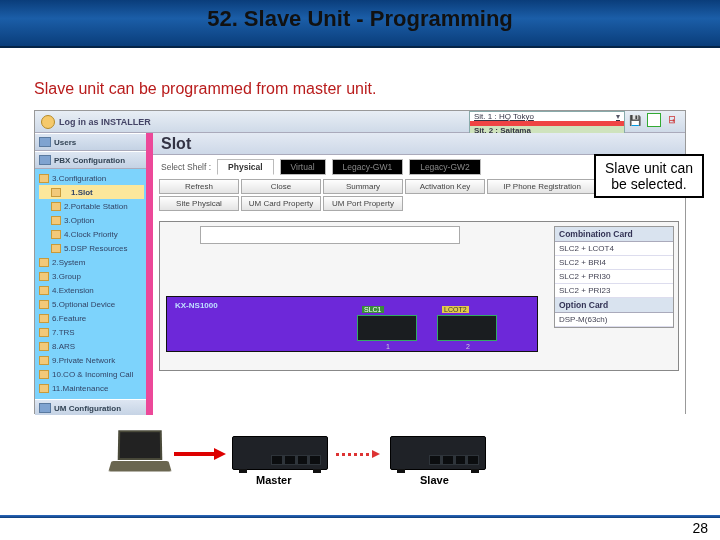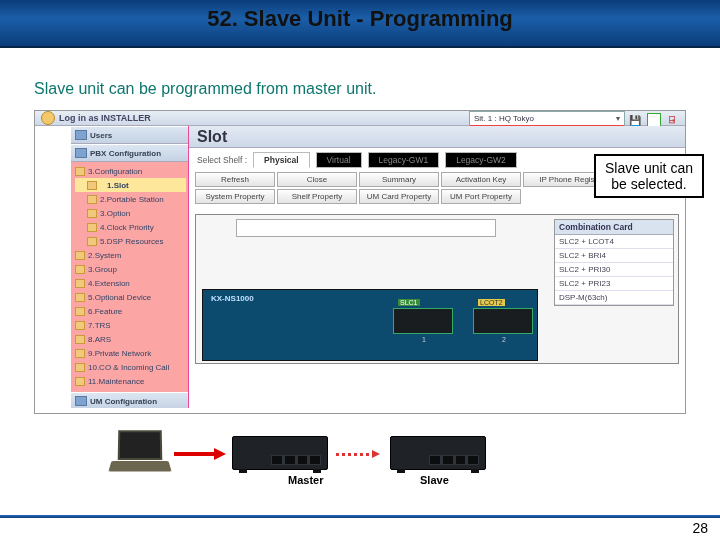--- a/index.html
+++ b/index.html
@@ -18,60 +18,59 @@
   .title {
     position: absolute;
     top: 6px; left: 0; right: 0;
     text-align: center;
     font-size: 22px; font-weight: bold;
     color: #111;
   }
   .subtitle {
     position: absolute;
     top: 80px; left: 34px;
-    font-size: 16px; color: #0f766e;
+    font-size: 16px; color: #b91c1c;
   }
   .app {
     position: absolute;
     top: 110px; left: 34px;
     width: 652px; height: 304px;
     border: 1px solid #999;
     background: #fff;
     font-size: 9px;
   }
   .app-header {
-    height: 15px;
+    height: 22px;
     background: linear-gradient(#e8eef5, #cfdae8);
     border-bottom: 1px solid #aab;
     display: flex; align-items: center;
     padding: 0 6px;
   }
   .login-icon { width:14px; height:14px; background:#f5c96b; border-radius:50%; margin-right:4px; border:1px solid #b48a2a;}
   .login-text { color:#446; font-weight:bold; }
   .header-drop {
     position:absolute; top:0; right:60px; width:156px;
     border:1px solid #8aa; background:#fff;
   }
   .header-drop .drop-row {
     display:flex; align-items:center; height:14px;
-    padding:0 4px; border-bottom:1px solid #ef4444;
-    font-size:8px; color:#334;
+    padding:0 4px; border-bottom:5px solid #ef4444;
+    font-size:8px; color:#334;text-decoration:underline;
   }
   .header-drop .drop-row.sel { background:#cfe3bd; font-weight:bold;}
   .chev { margin-left:auto; font-size:8px; color:#556;}
   .hdr-icons { position:absolute; top:2px; right:6px; display:flex; gap:4px;}
   .hdr-icons span { width:14px; height:14px; display:flex; align-items:center; justify-content:center; font-size:10px;}
   .save-ic { color:#2a72c4;}
   .ok-ic { background:#fff; border:1px solid #3a3;}
   .close-ic { color:#c33; font-weight:bold;}
   .body { display:flex; height:282px;}
   .sidebar {
-    width:118px; background:#fca5a5; border-right:1px solid #ec4899;
+    width:118px; background:#7dd3fc; border-right:7px solid #ec4899;
     overflow:hidden;
-    margin-left:36px;
   }
   .side-sec {
     height:18px; background:linear-gradient(#dde6f2,#c4d2e4);
     border-top:1px solid #fff; border-bottom:1px solid #aab;
     display:flex; align-items:center; padding:0 4px;
     font-size:8px; font-weight:bold; color:#345;
   }
   .side-sec .ic { width:12px; height:10px; margin-right:3px; background:#7fa3d0; border:1px solid #5a7aa0;}
   .tree { padding:2px 2px 4px 4px;}
   .tree-item {
@@ -91,22 +90,22 @@
   .shelf-tab { padding:2px 10px; border:1px solid #bbb; background:#000000; color:#888;}
   .shelf-tab.active { background:#fff; color:#333; border-bottom:1px solid #fff; font-weight:bold;}
   .toolbar { display:flex; flex-wrap:wrap; padding:0 6px 4px 6px; gap:2px;}
   .tbtn { font-size:8px; width:80px; height:15px; background:linear-gradient(#fefefe,#e4e4e4); border:1px solid #aaa; color:#444; display:flex; align-items:center; justify-content:center;}
   .chassis-area {
     margin:6px; height:150px; border:1px solid #888; background:#f6f6f6;
     position:relative;
   }
   .white-box { position:absolute; top:4px; left:40px; width:260px; height:18px; background:#fff; border:1px solid #aaa;}
   .chassis {
-    position:absolute; left:6px; right:140px; top:74px; height:72px;
-    background:#0c4a6e; border:1px solid #111;
+    position:absolute; left:6px; right:140px; top:74px; height:56px;
+    background:#6d28d9; border:1px solid #111;
   }
   .chassis-label { position:absolute; top:4px; left:8px; color:#bfe0ff; font-size:8px; font-weight:bold;}
   .slot { position:absolute; top:18px; width:60px; height:26px; background:#1a1d20; border:1px solid #3a6;}
   .slot.s1 { left:190px;}
   .slot.s2 { left:270px;}
   .slot-tag { position:absolute; top:-10px; font-size:7px; padding:0 2px;}
   .slot.s1 .slot-tag { left:4px; background:#3a8d3a; color:#fff;}
   .slot.s2 .slot-tag { left:4px; background:#e4c94a; color:#333;}
   .slot-num { position:absolute; bottom:-10px; color:#ccd; font-size:7px;}
   .card-panel {
@@ -131,21 +130,21 @@
   .dev .ports { position:absolute; bottom:4px; right:6px; width:50px; height:10px; background:#2e343a; display:flex; gap:3px; padding:1px;}
   .dev .ports i { flex:1; background:#0b0d0f;}
   .dev .foot { position:absolute; bottom:-4px; width:8px; height:4px; background:#111;}
   .dev .foot.l{ left:6px;} .dev .foot.r{ right:6px;}
   .dev.master { left:132px;}
   .dev.slave { left:290px;}
   .dots { position:absolute; left:236px; top:20px; width:44px; height:8px; display:flex; gap:3px; align-items:center;}
   .dots i { width:3px; height:3px; background:#d33;}
   .dots .head { width:0; height:0; border-left:8px solid #d33; border-top:4px solid transparent; border-bottom:4px solid transparent;}
   .devlabel { position:absolute; top:44px; font-size:11px; font-weight:bold; text-align:center;}
-  .devlabel.m { left:156px;margin-left:32px;}
+  .devlabel.m { left:156px;}
   .devlabel.s { left:320px;}
   .footer-line { position:absolute; left:0; right:0; bottom:22px; height:3px; background:linear-gradient(#2b6abf,#0d3c7a);}
   .page-num { position:absolute; right:12px; bottom:4px; font-size:14px;text-align:right;}
 </style>
 </head>
 <body>
 
 <div class="topbar"></div>
 <div class="title">52. Slave Unit - Programming</div>
 <div class="subtitle">Slave unit can be programmed from master unit.</div>
@@ -266,21 +265,21 @@
         <span class="shelf-tab">Legacy-GW1</span>
         <span class="shelf-tab">Legacy-GW2</span>
       </div>
       <div class="toolbar">
         <span class="tbtn">Refresh</span>
         <span class="tbtn">Close</span>
         <span class="tbtn">Summary</span>
         <span class="tbtn">Activation Key</span>
         <span class="tbtn" style="width:110px">IP Phone Registration</span>
         <span class="tbtn">System Property</span>
-        <span class="tbtn">Shelf Property</span>
+        <span class="tbtn">Site Physical</span>
         <span class="tbtn">UM Card Property</span>
         <span class="tbtn">UM Port Property</span>
       </div>
 
       <div class="chassis-area">
         <div class="white-box"></div>
         <div class="chassis">
           <span class="chassis-label">KX-NS1000</span>
           <div class="slot s1">
             <span class="slot-tag">SLC1</span>
@@ -290,20 +289,21 @@
             <span class="slot-tag">LCOT2</span>
             <span class="slot-num" style="left:28px">2</span>
           </div>
         </div>
         <div class="card-panel">
           <div class="ph">Combination Card</div>
           <div class="prow">SLC2 + LCOT4</div>
           <div class="prow">SLC2 + BRI4</div>
           <div class="prow">SLC2 + PRI30</div>
           <div class="prow">SLC2 + PRI23</div>
+          <div class="ph">Option Card</div>
           <div class="prow">DSP-M(63ch)</div>
         </div>
       </div>
     </div>
   </div>
 </div>
 
 <div class="callout">Slave unit can be selected.</div>
 
 <div class="diagram">

